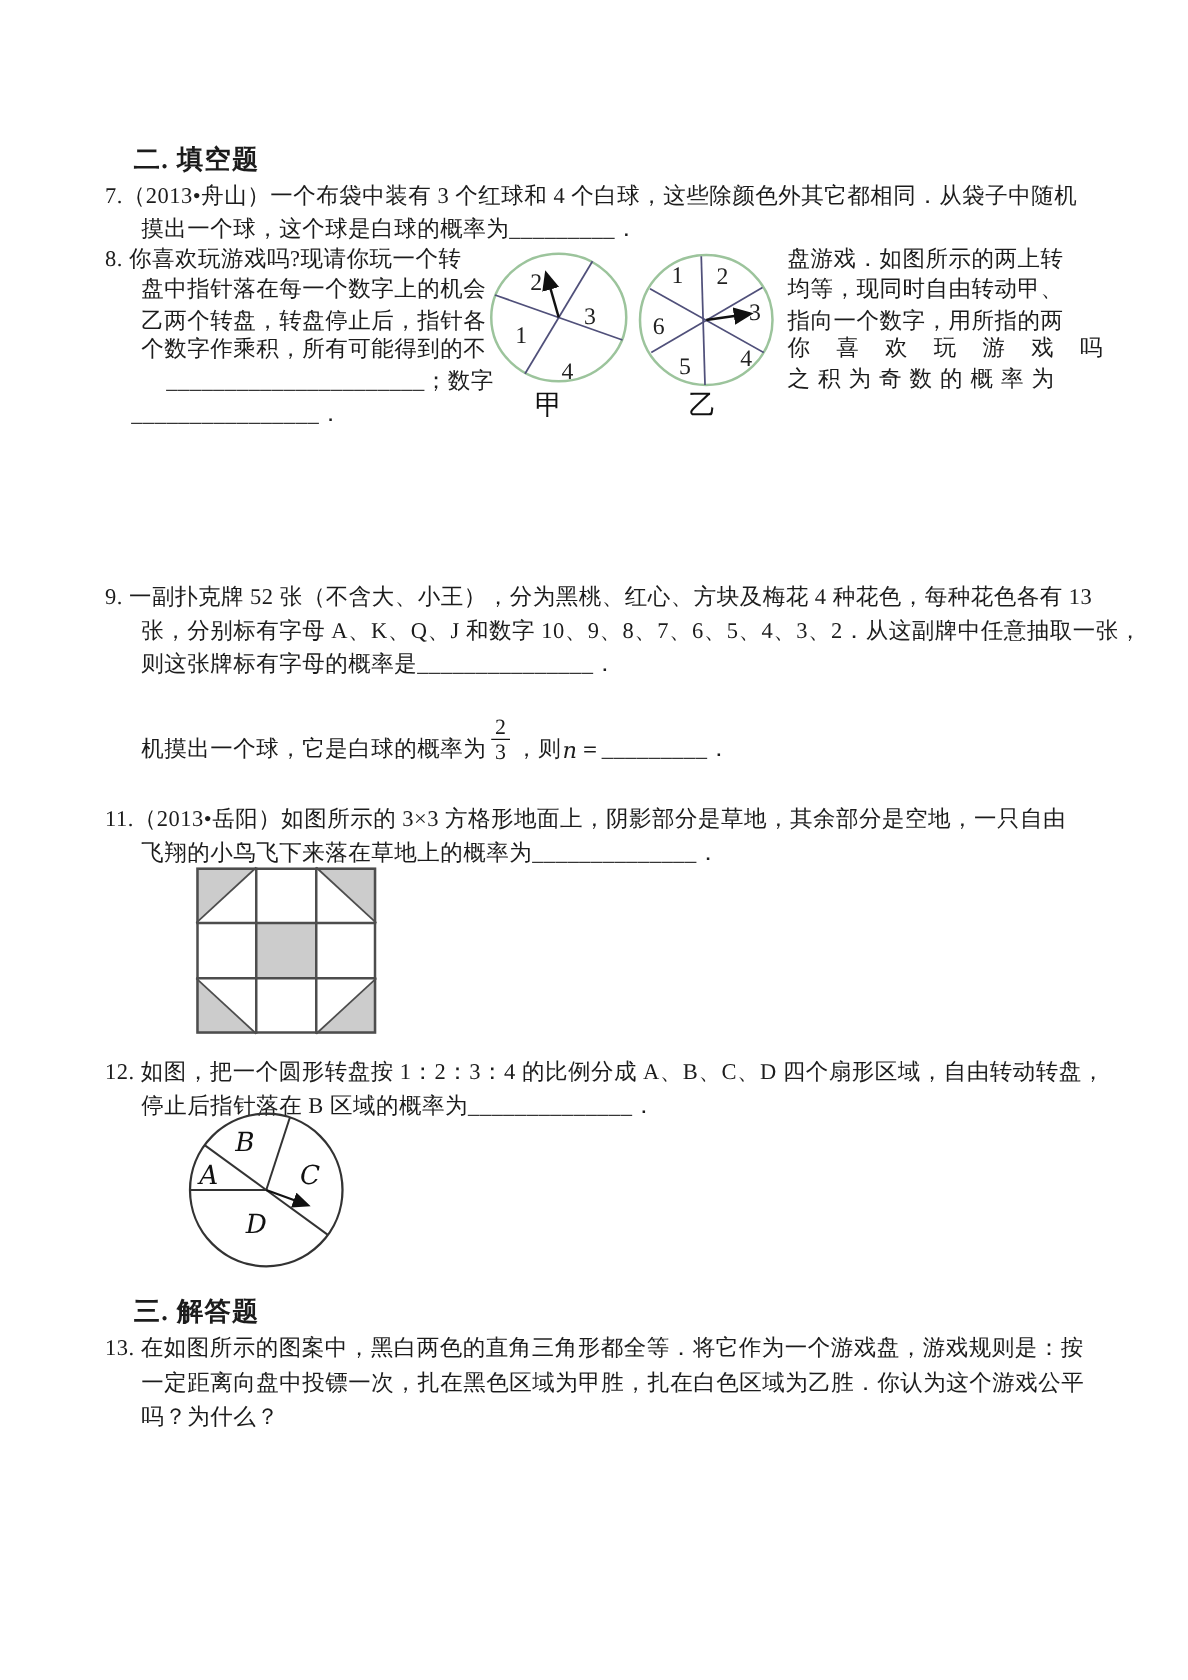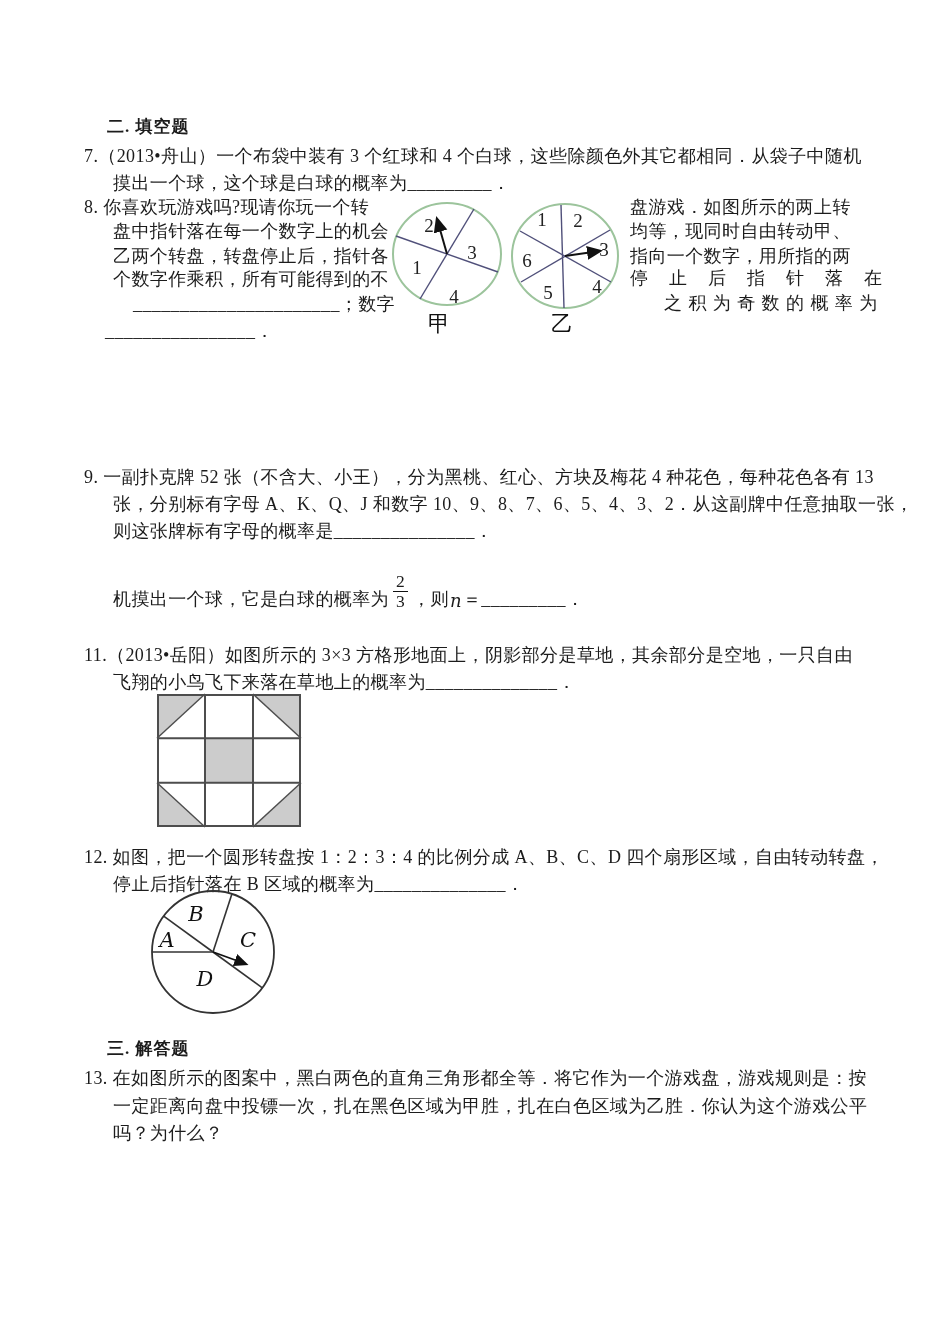--- a/index.html
+++ b/index.html
@@ -1,21 +1,21 @@
 <!DOCTYPE html>
 <html><head>
 <meta charset="utf-8">
 <style>
   html,body{margin:0;padding:0;background:#ffffff;}
   .page{position:relative;width:950px;height:1344px;background:#ffffff;overflow:hidden;
         font-family:"Liberation Serif", serif;color:#1c1c1c;}
   .t{position:absolute;font-size:18px;letter-spacing:0.4px;white-space:pre;line-height:22px;color:#1c1c1c;}
-  .sec{font-weight:bold;font-size:17px;letter-spacing:1px;}
+  .sec{font-weight:bold;font-size:21px;letter-spacing:1px;}
   .ls-wide{letter-spacing:21px;}
-  .ls-med{letter-spacing:6.4px;margin-left:34px;}
+  .ls-med{letter-spacing:6.4px;}
   .mi{font-style:italic;font-family:"DejaVu Serif", serif;padding:0 1px;}
   .fline{position:absolute;display:flex;align-items:flex-end;font-size:18px;letter-spacing:0.4px;white-space:pre;}
   .frac{display:inline-flex;flex-direction:column;align-items:center;line-height:1.1;margin:0 4px;font-size:17.5px;}
   .frac .num{border-bottom:1.5px solid #111;padding:0 3px;}
   .frac .den{padding:0 3px;}
   svg{position:absolute;overflow:visible;}
   .fig-label{position:absolute;font-size:22px;color:#111;}
   .spin-num{font-family:"Liberation Serif", serif;font-size:19px;fill:#222;}
   .pie-letter{font-family:"DejaVu Serif", serif;font-style:italic;font-size:21px;fill:#111;}
 </style>
@@ -32,21 +32,21 @@
   <div class="t" style="left:84px;top:196px;">8. 你喜欢玩游戏吗?现请你玩一个转</div>
   <div class="t" style="left:113px;top:220px;">盘中指针落在每一个数字上的机会</div>
   <div class="t" style="left:113px;top:245px;">乙两个转盘，转盘停止后，指针各</div>
   <div class="t" style="left:113px;top:268px;text-align:right;">个数字作乘积，所有可能得到的不</div>
   <div class="t" style="left:105px;top:293px;margin-left:28px;">______________________；数字</div>
   <div class="t" style="left:105px;top:320px;">________________．</div>
 
   <div class="t" style="left:630px;top:196px;">盘游戏．如图所示的两上转</div>
   <div class="t" style="left:630px;top:220px;">均等，现同时自由转动甲、</div>
   <div class="t" style="left:630px;top:245px;font-family:Liberation Serif, serif;">指向一个数字，用所指的两</div>
-  <div class="t ls-wide" style="left:630px;top:267px;">停止后指针落在</div>
+  <div class="t ls-wide" style="left:630px;top:267px;">你喜欢玩游戏吗</div>
   <div class="t ls-med" style="left:630px;top:292px;">之积为奇数的概率为</div>
 
   <svg style="left:390px;top:196px;" width="116" height="116" viewBox="0 0 116 116">
     <defs>
       <marker id="ah" orient="auto" markerWidth="9" markerHeight="8" refX="6.5" refY="3.5">
         <path d="M0,0 L8,3.5 L0,7 z" fill="#111"></path>
       </marker>
     </defs>
     <ellipse cx="57" cy="58" rx="54" ry="51" fill="none" stroke="#9cc49c" stroke-width="2"></ellipse>
     <line x1="6" y1="40" x2="108" y2="76" stroke="#50507a" stroke-width="1.4"></line>

